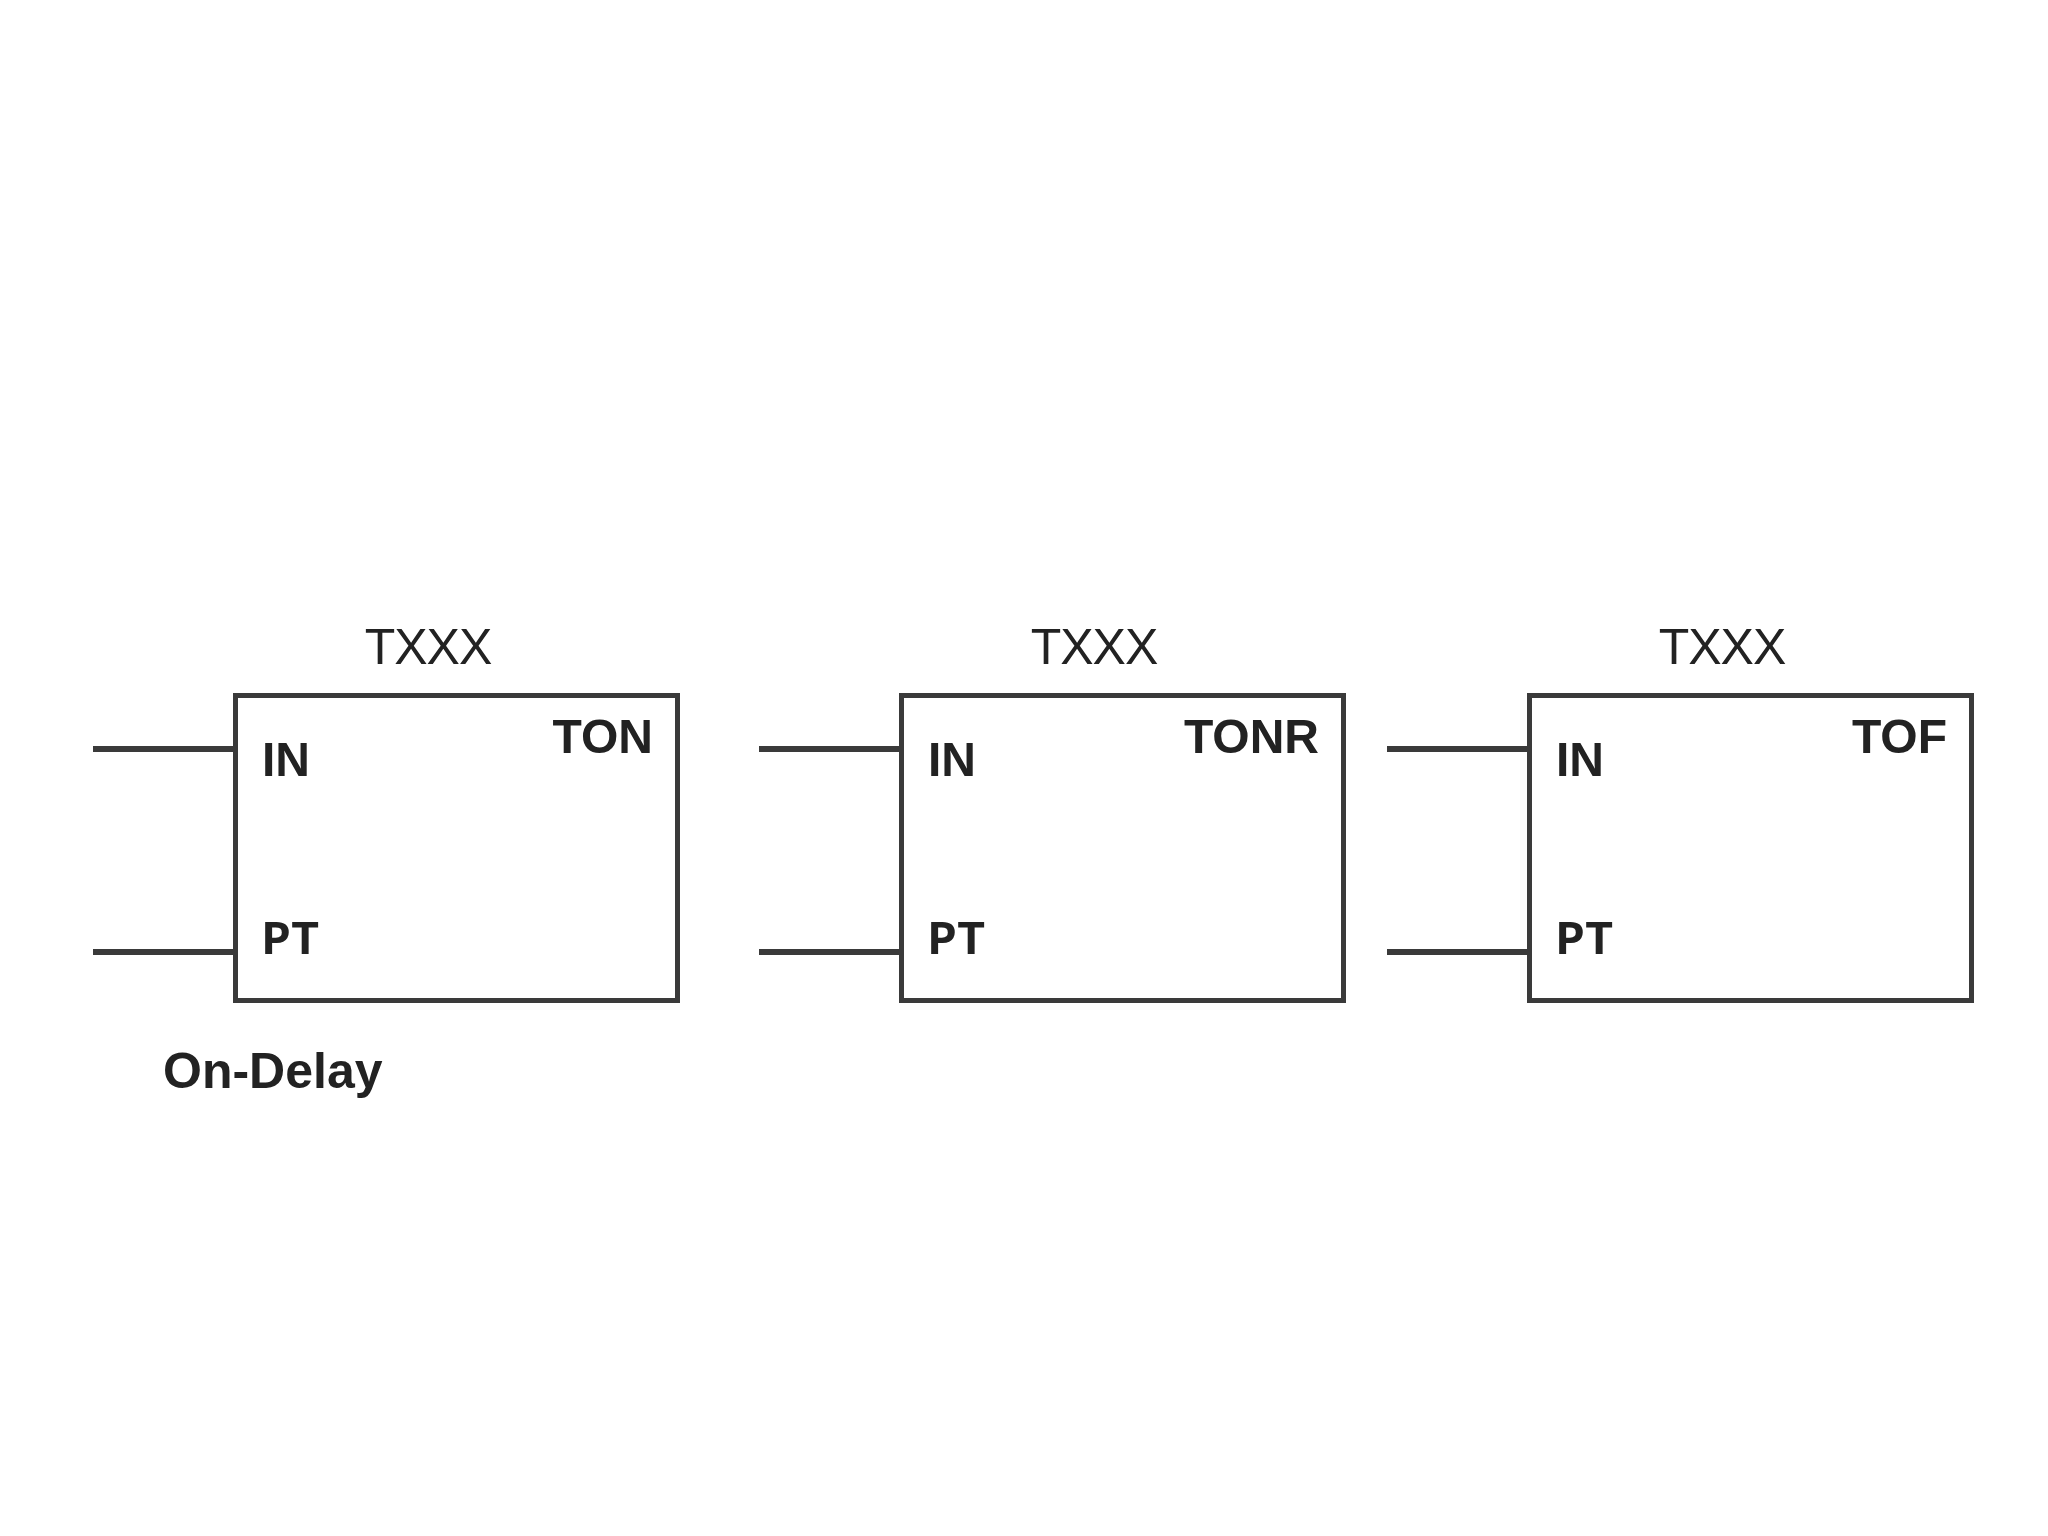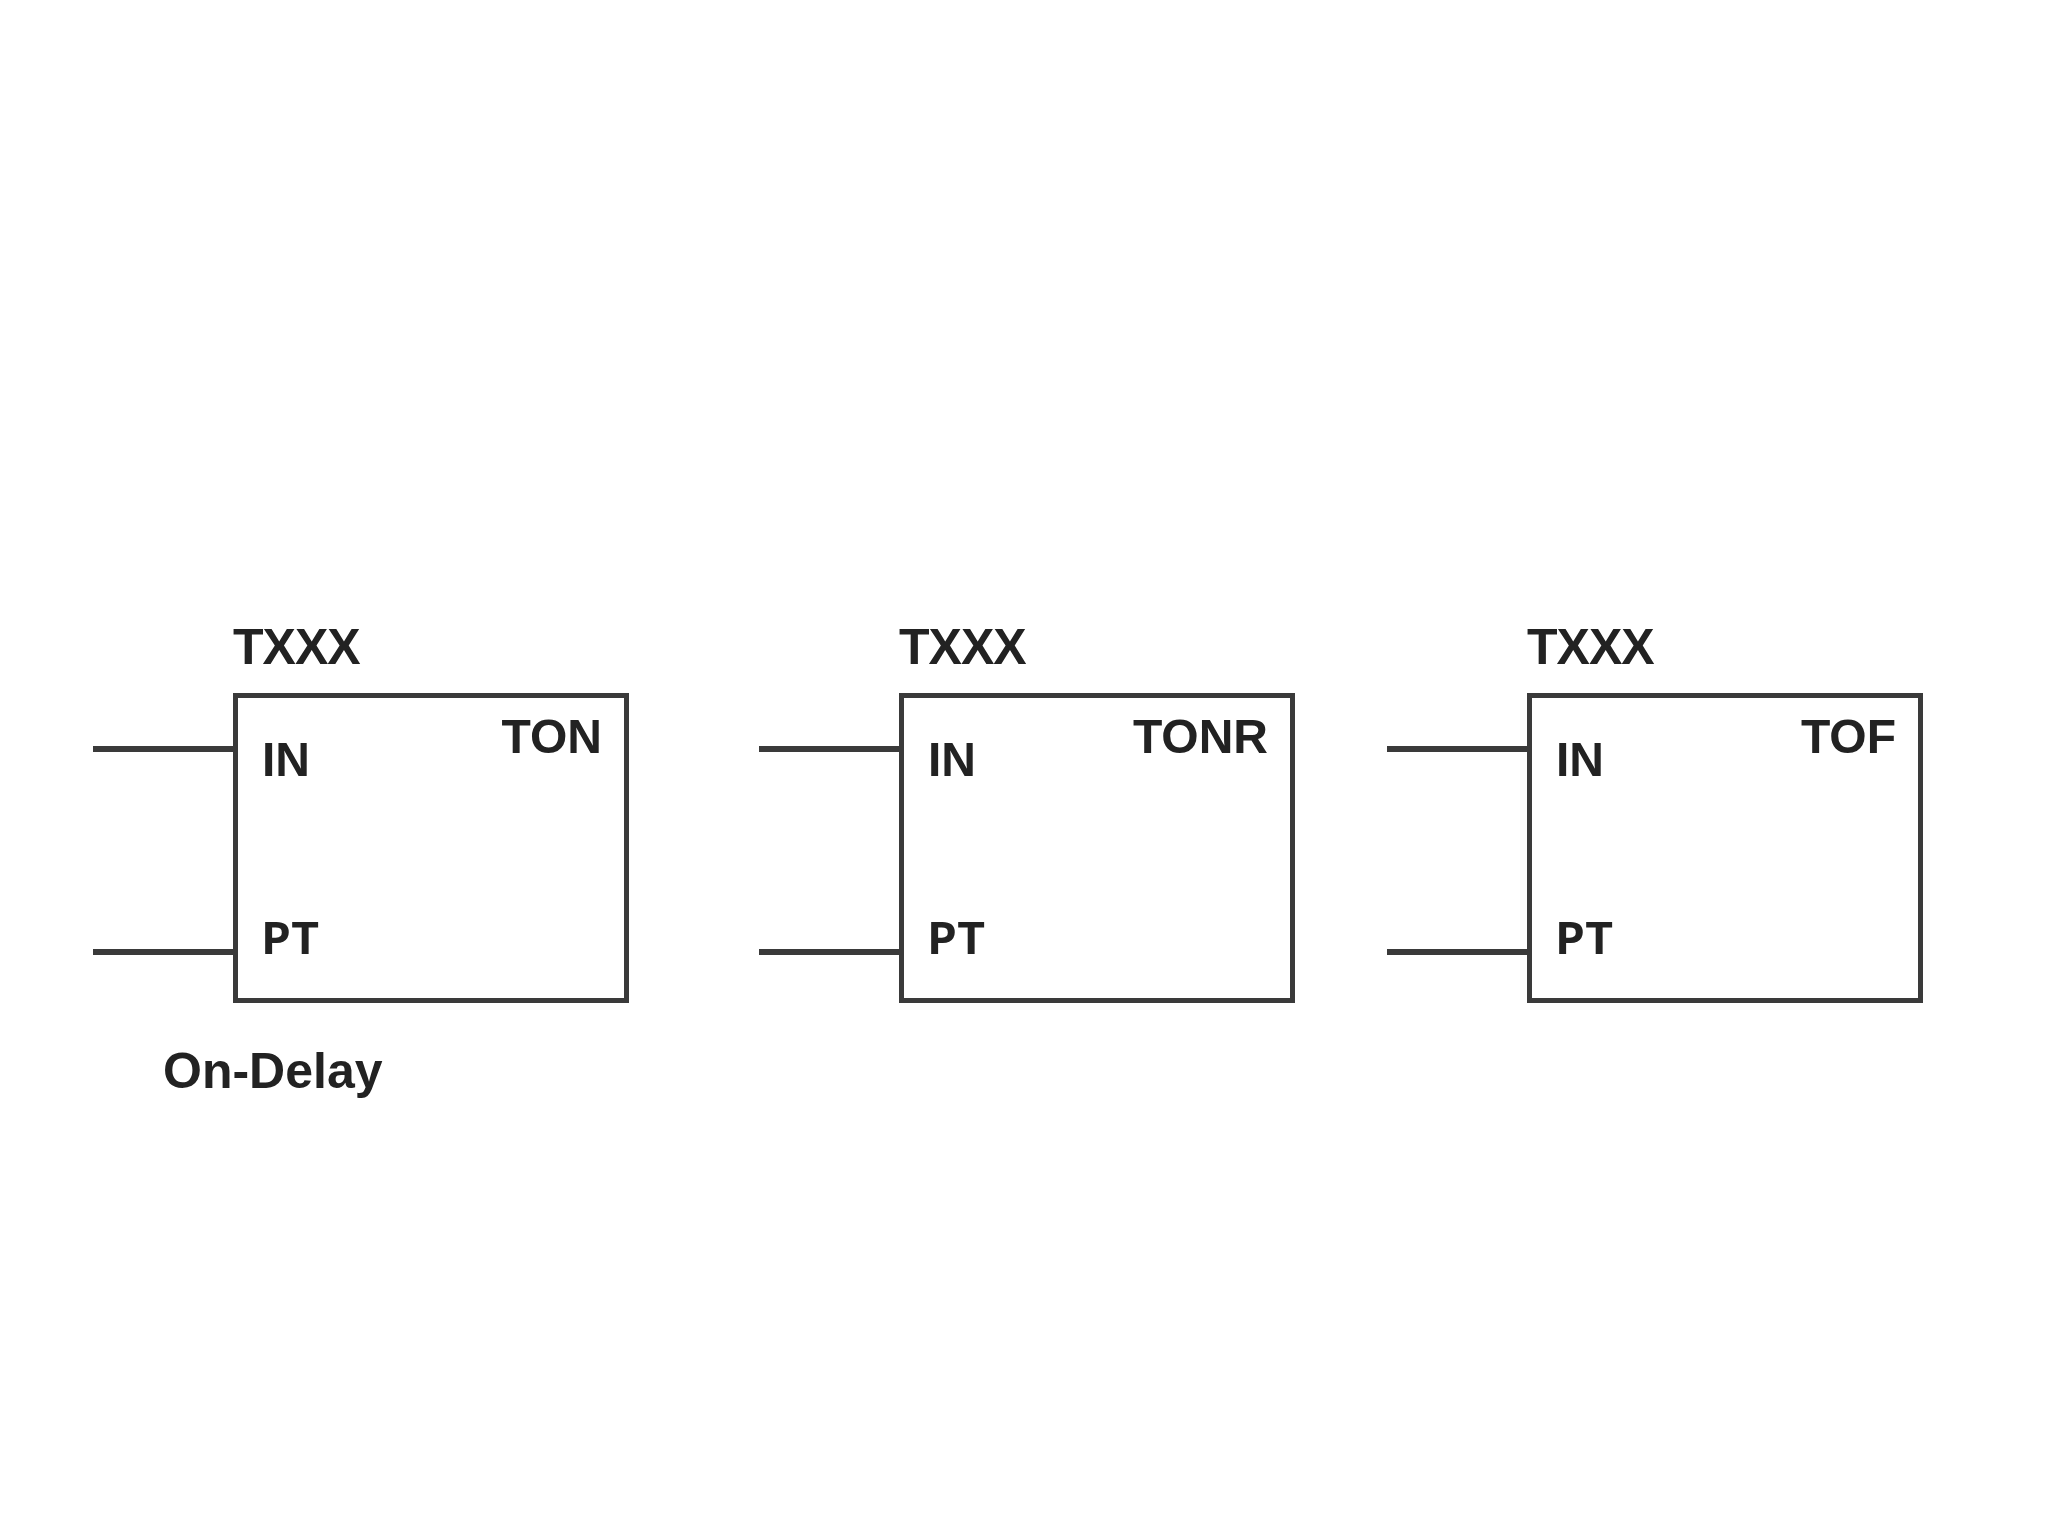--- a/index.html
+++ b/index.html
@@ -20,29 +20,29 @@
     filter:blur(0.7px);            
   }
   .block{position:absolute;inset:0;}
   .block.b0{--bx:233px;}
   .block.b1{--bx:899px;}
   .block.b2{--bx:1527px;}
 
   .tag{
     position:absolute;
     left:var(--bx);top:622px;width:390px;
-    text-align:left;
-    font-size:50px;font-weight:700;line-height:1;
+    text-align:center;
+    font-size:50px;font-weight:400;line-height:1;
     letter-spacing:-1px;
     color:var(--text);
   }
   .box{
     position:absolute;
     left:var(--bx);top:693px;
-    width:396px;height:310px;
+    width:447px;height:310px;
     box-sizing:border-box;
     border:5px solid var(--line);
     background:var(--bg);
   }
   .pin{
     position:absolute;left:24px;
     font-size:48px;font-weight:700;line-height:1;
     color:var(--text);
   }
   .pin.in{top:38px;}

